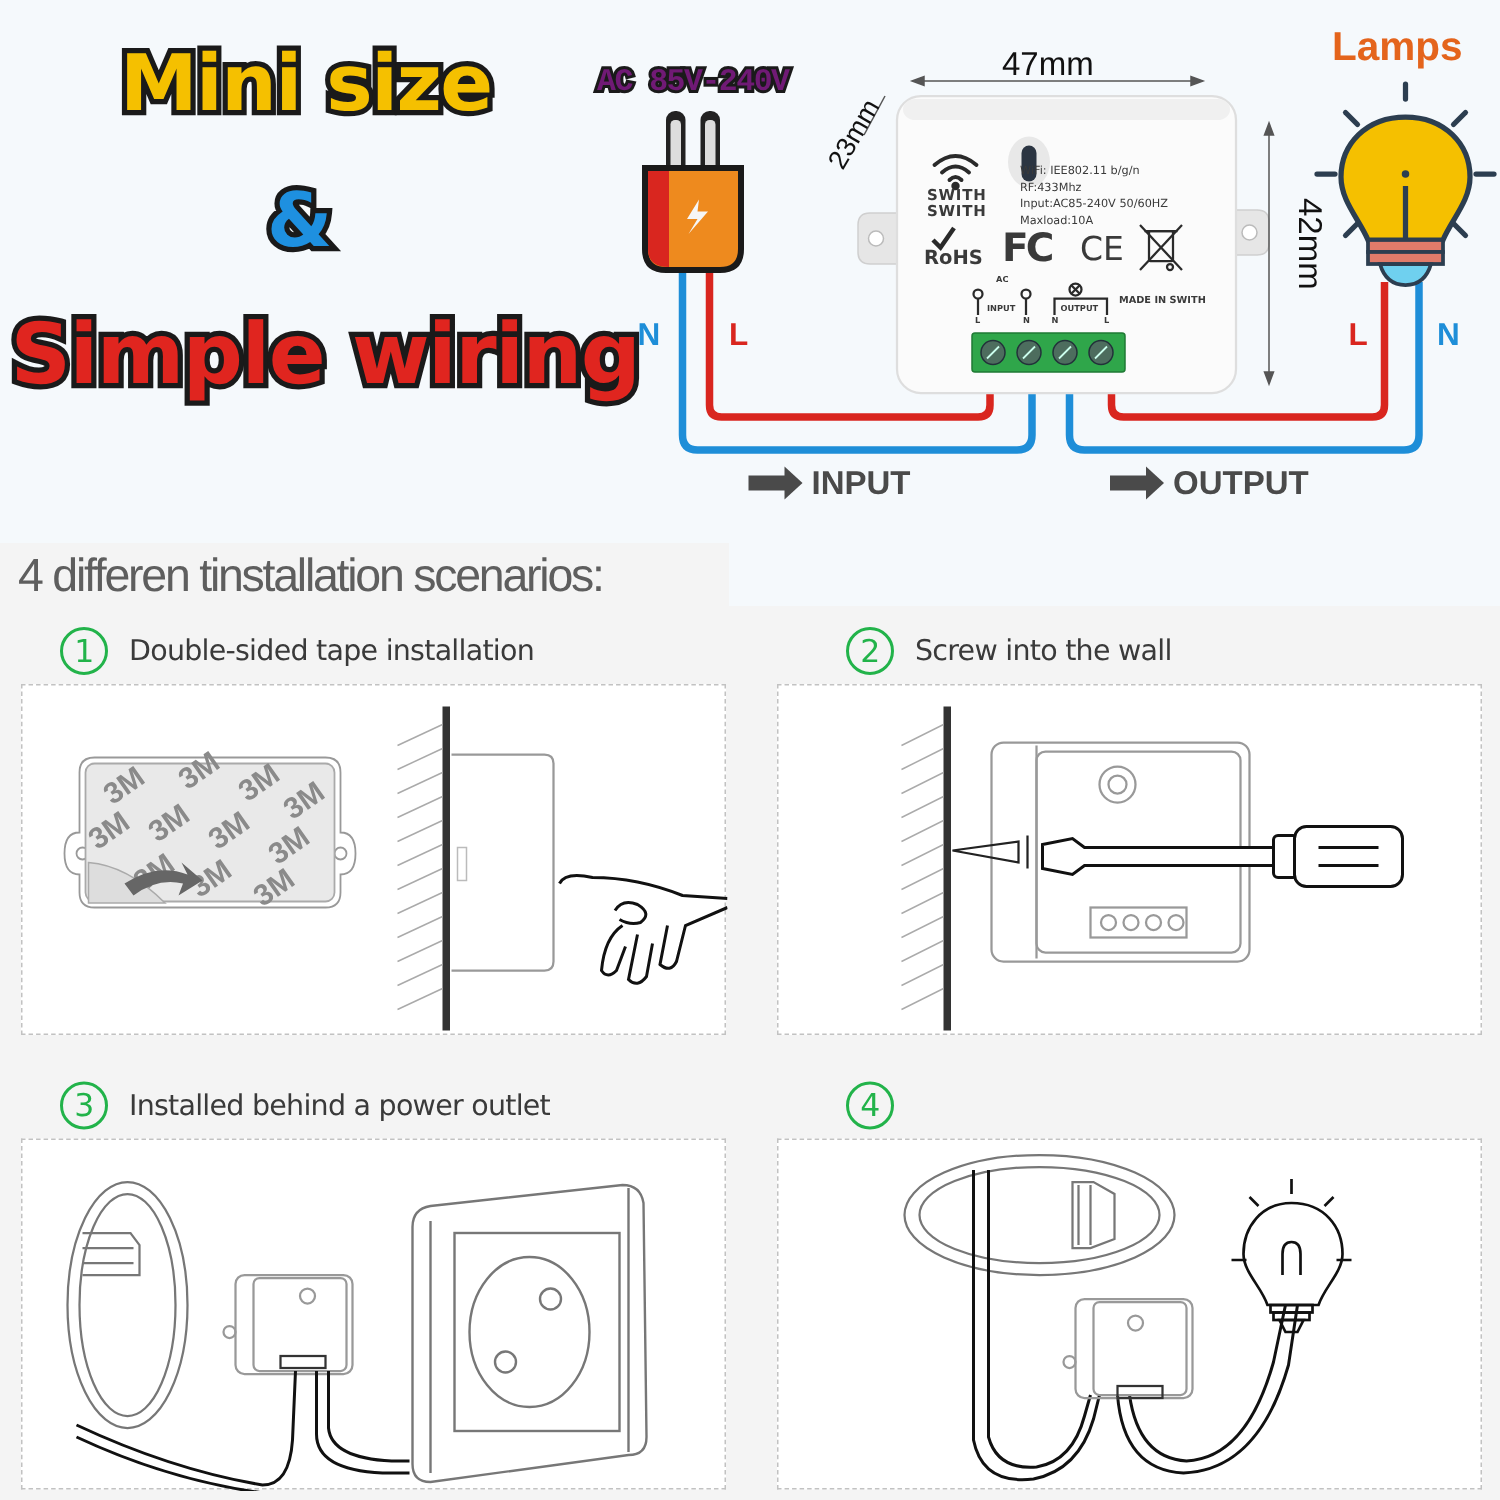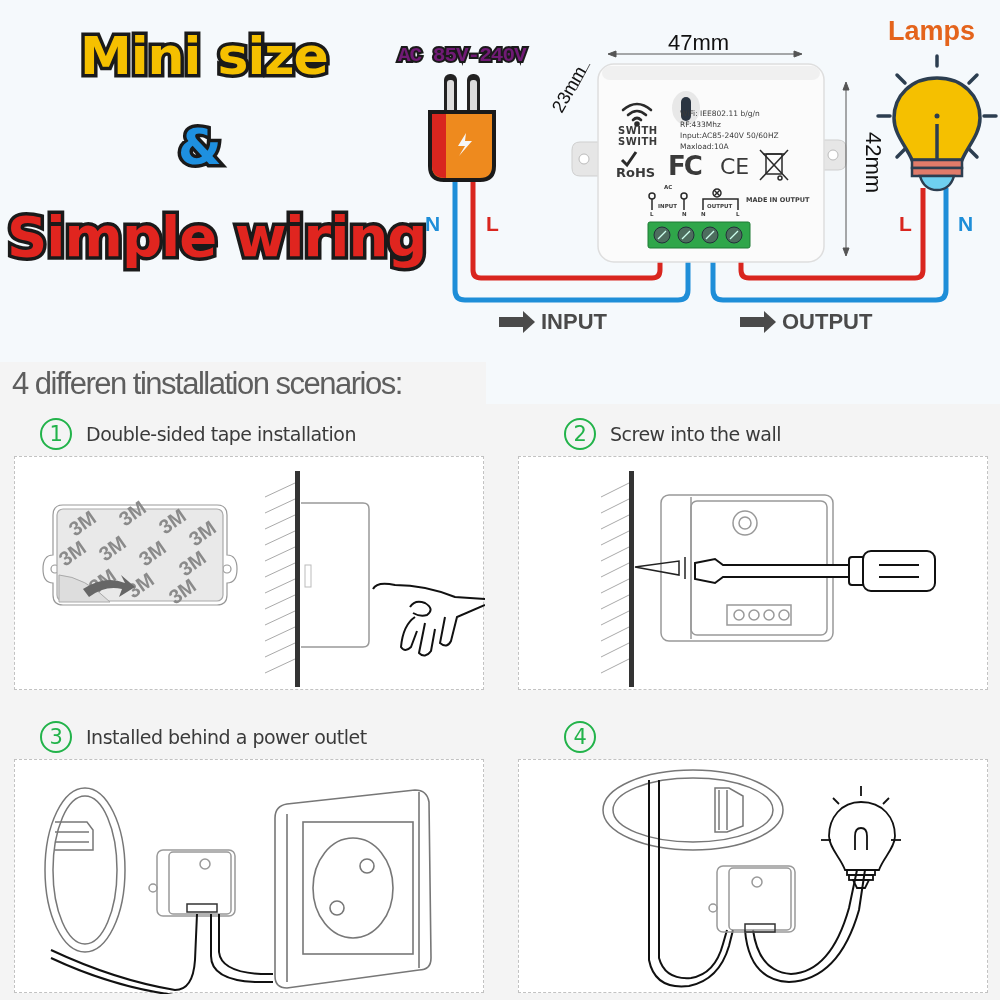--- a/index.html
+++ b/index.html
@@ -202,21 +202,21 @@
   </div>
   <div class="dev-text dev-spec">
     <div>WiFi: IEE802.11 b/g/n</div>
     <div>RF:433Mhz</div>
     <div>Input:AC85-240V 50/60HZ</div>
     <div>Maxload:10A</div>
   </div>
   <div class="dev-text dev-rohs">RoHS</div>
   <div class="dev-text dev-fc">FC</div>
   <div class="dev-text dev-ce">CE</div>
-  <div class="dev-text dev-made">MADE IN OUTPUT</div>
+  <div class="dev-text dev-made">MADE IN SWITH</div>
   <div class="dev-text dev-small" style="left:664px;top:184px">AC</div>
   <div class="dev-text dev-small" style="left:658px;top:203px">INPUT</div>
   <div class="dev-text dev-small" style="left:707px;top:203px">OUTPUT</div>
   <div class="dev-text dev-small" style="left:650px;top:211px">L</div>
   <div class="dev-text dev-small" style="left:682px;top:211px">N</div>
   <div class="dev-text dev-small" style="left:701px;top:211px">N</div>
   <div class="dev-text dev-small" style="left:736px;top:211px">L</div>
 </div>
 
 <div class="scen-title-wrap"></div>

